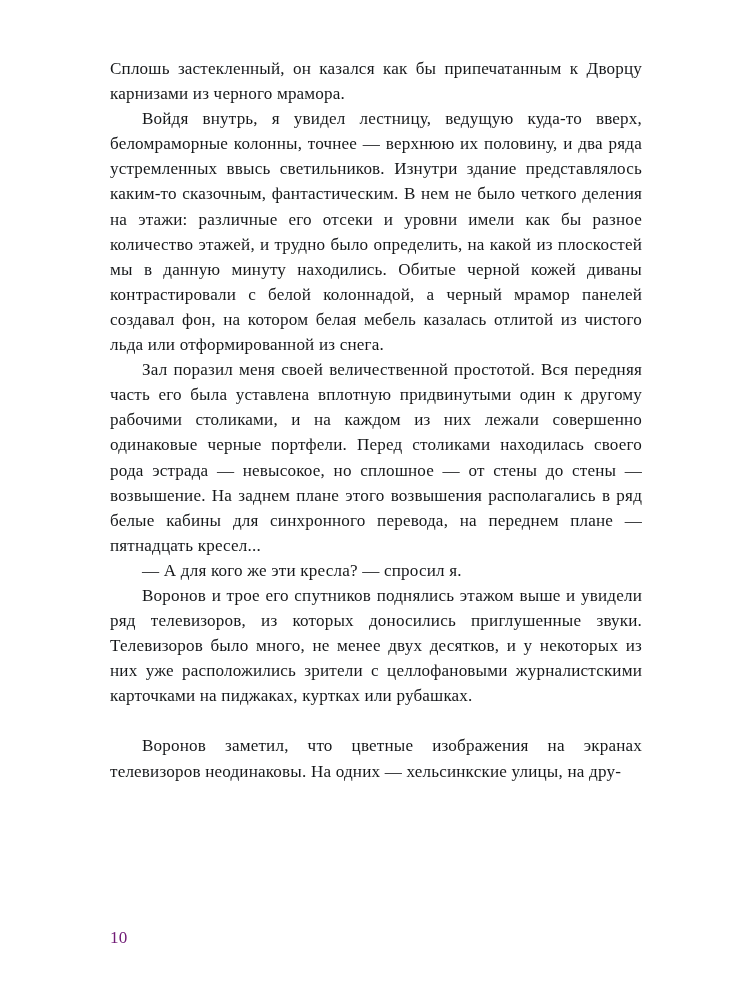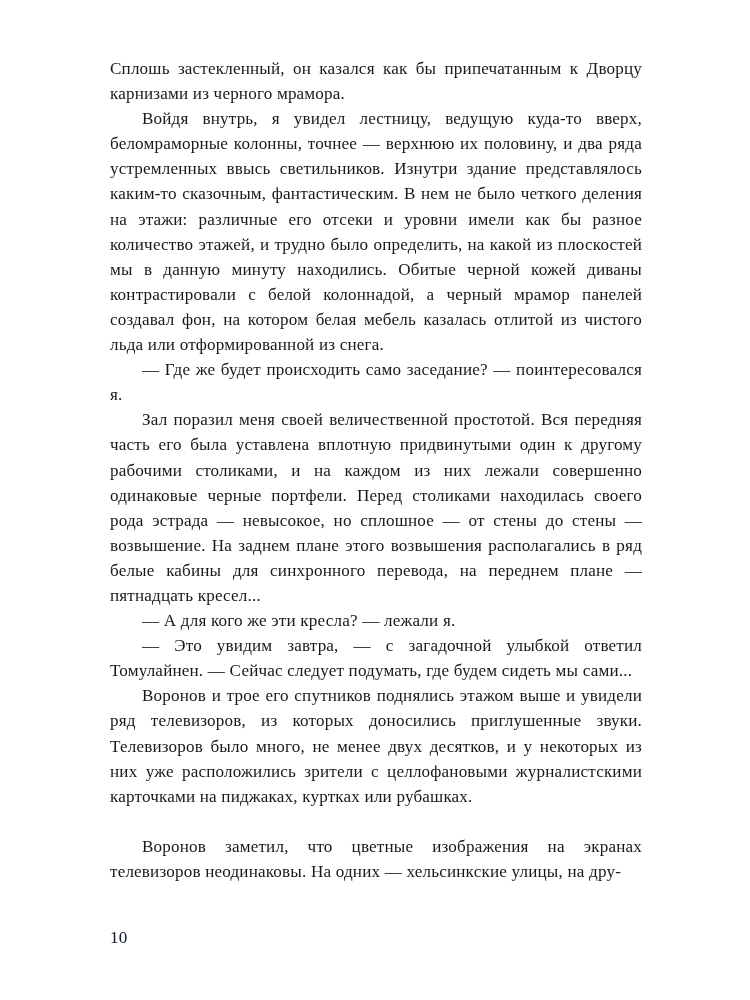--- a/index.html
+++ b/index.html
@@ -46,34 +46,32 @@
   }
   
   .para { text-align-last: left; }
   .folio {
     position: absolute;
     left: 110px;
     top: 925px;
     font-size: 17.1px;
     line-height: 25px;
     letter-spacing: 0.01em;
-    color: #0f172a;
+    color: #701a75;
   }
 </style>
 </head>
 <body>
 
 <div class="page">
 
   <div class="text-block">
     <p class="para no-indent">Сплошь застекленный, он казался как бы припечатанным к Дворцу карнизами из черного мрамора.</p>
     <p class="para">Войдя внутрь, я увидел лестницу, ведущую куда-то вверх, беломраморные колонны, точнее — верхнюю их половину, и два ряда устремленных ввысь светильников. Изнутри здание представлялось каким-то сказочным, фантастическим. В нем не было четкого деления на этажи: различные его отсеки и уровни имели как бы разное количество этажей, и трудно было определить, на какой из плоскостей мы в данную минуту находились. Обитые черной кожей диваны контрастировали с белой колоннадой, а черный мрамор панелей создавал фон, на котором белая мебель казалась отлитой из чистого льда или отформированной из снега.</p>
-    <p class="para">— Где же будет происходить само заседание? — поинтересовался я.</p>
     <p class="para">Зал поразил меня своей величественной простотой. Вся передняя часть его была уставлена вплотную придвинутыми один к другому рабочими столиками, и на каждом из них лежали совершенно одинаковые черные портфели. Перед столиками находилась своего рода эстрада — невысокое, но сплошное — от стены до стены — возвышение. На заднем плане этого возвышения располагались в ряд белые кабины для синхронного перевода, на переднем плане — пятнадцать кресел...</p>
-    <p class="para">— А для кого же эти кресла? — лежали я.</p>
-    <p class="para">— Это увидим завтра, — с загадочной улыбкой ответил Томулайнен. — Сейчас следует подумать, где будем сидеть мы сами...</p>
+    <p class="para">— А для кого же эти кресла? — спросил я.</p>
     <p class="para">Воронов и трое его спутников поднялись этажом выше и увидели ряд телевизоров, из которых доносились приглушенные звуки. Телевизоров было много, не менее двух десятков, и у некоторых из них уже расположились зрители с целлофановыми журналистскими карточками на пиджаках, куртках или рубашках.</p>
     <p class="para spaced-before">Воронов заметил, что цветные изображения на экранах телевизоров неодинаковы. На одних — хельсинкские улицы, на дру-</p>
   </div>
 
   <div class="folio">10</div>
 
 </div>
 
 </body></html>

